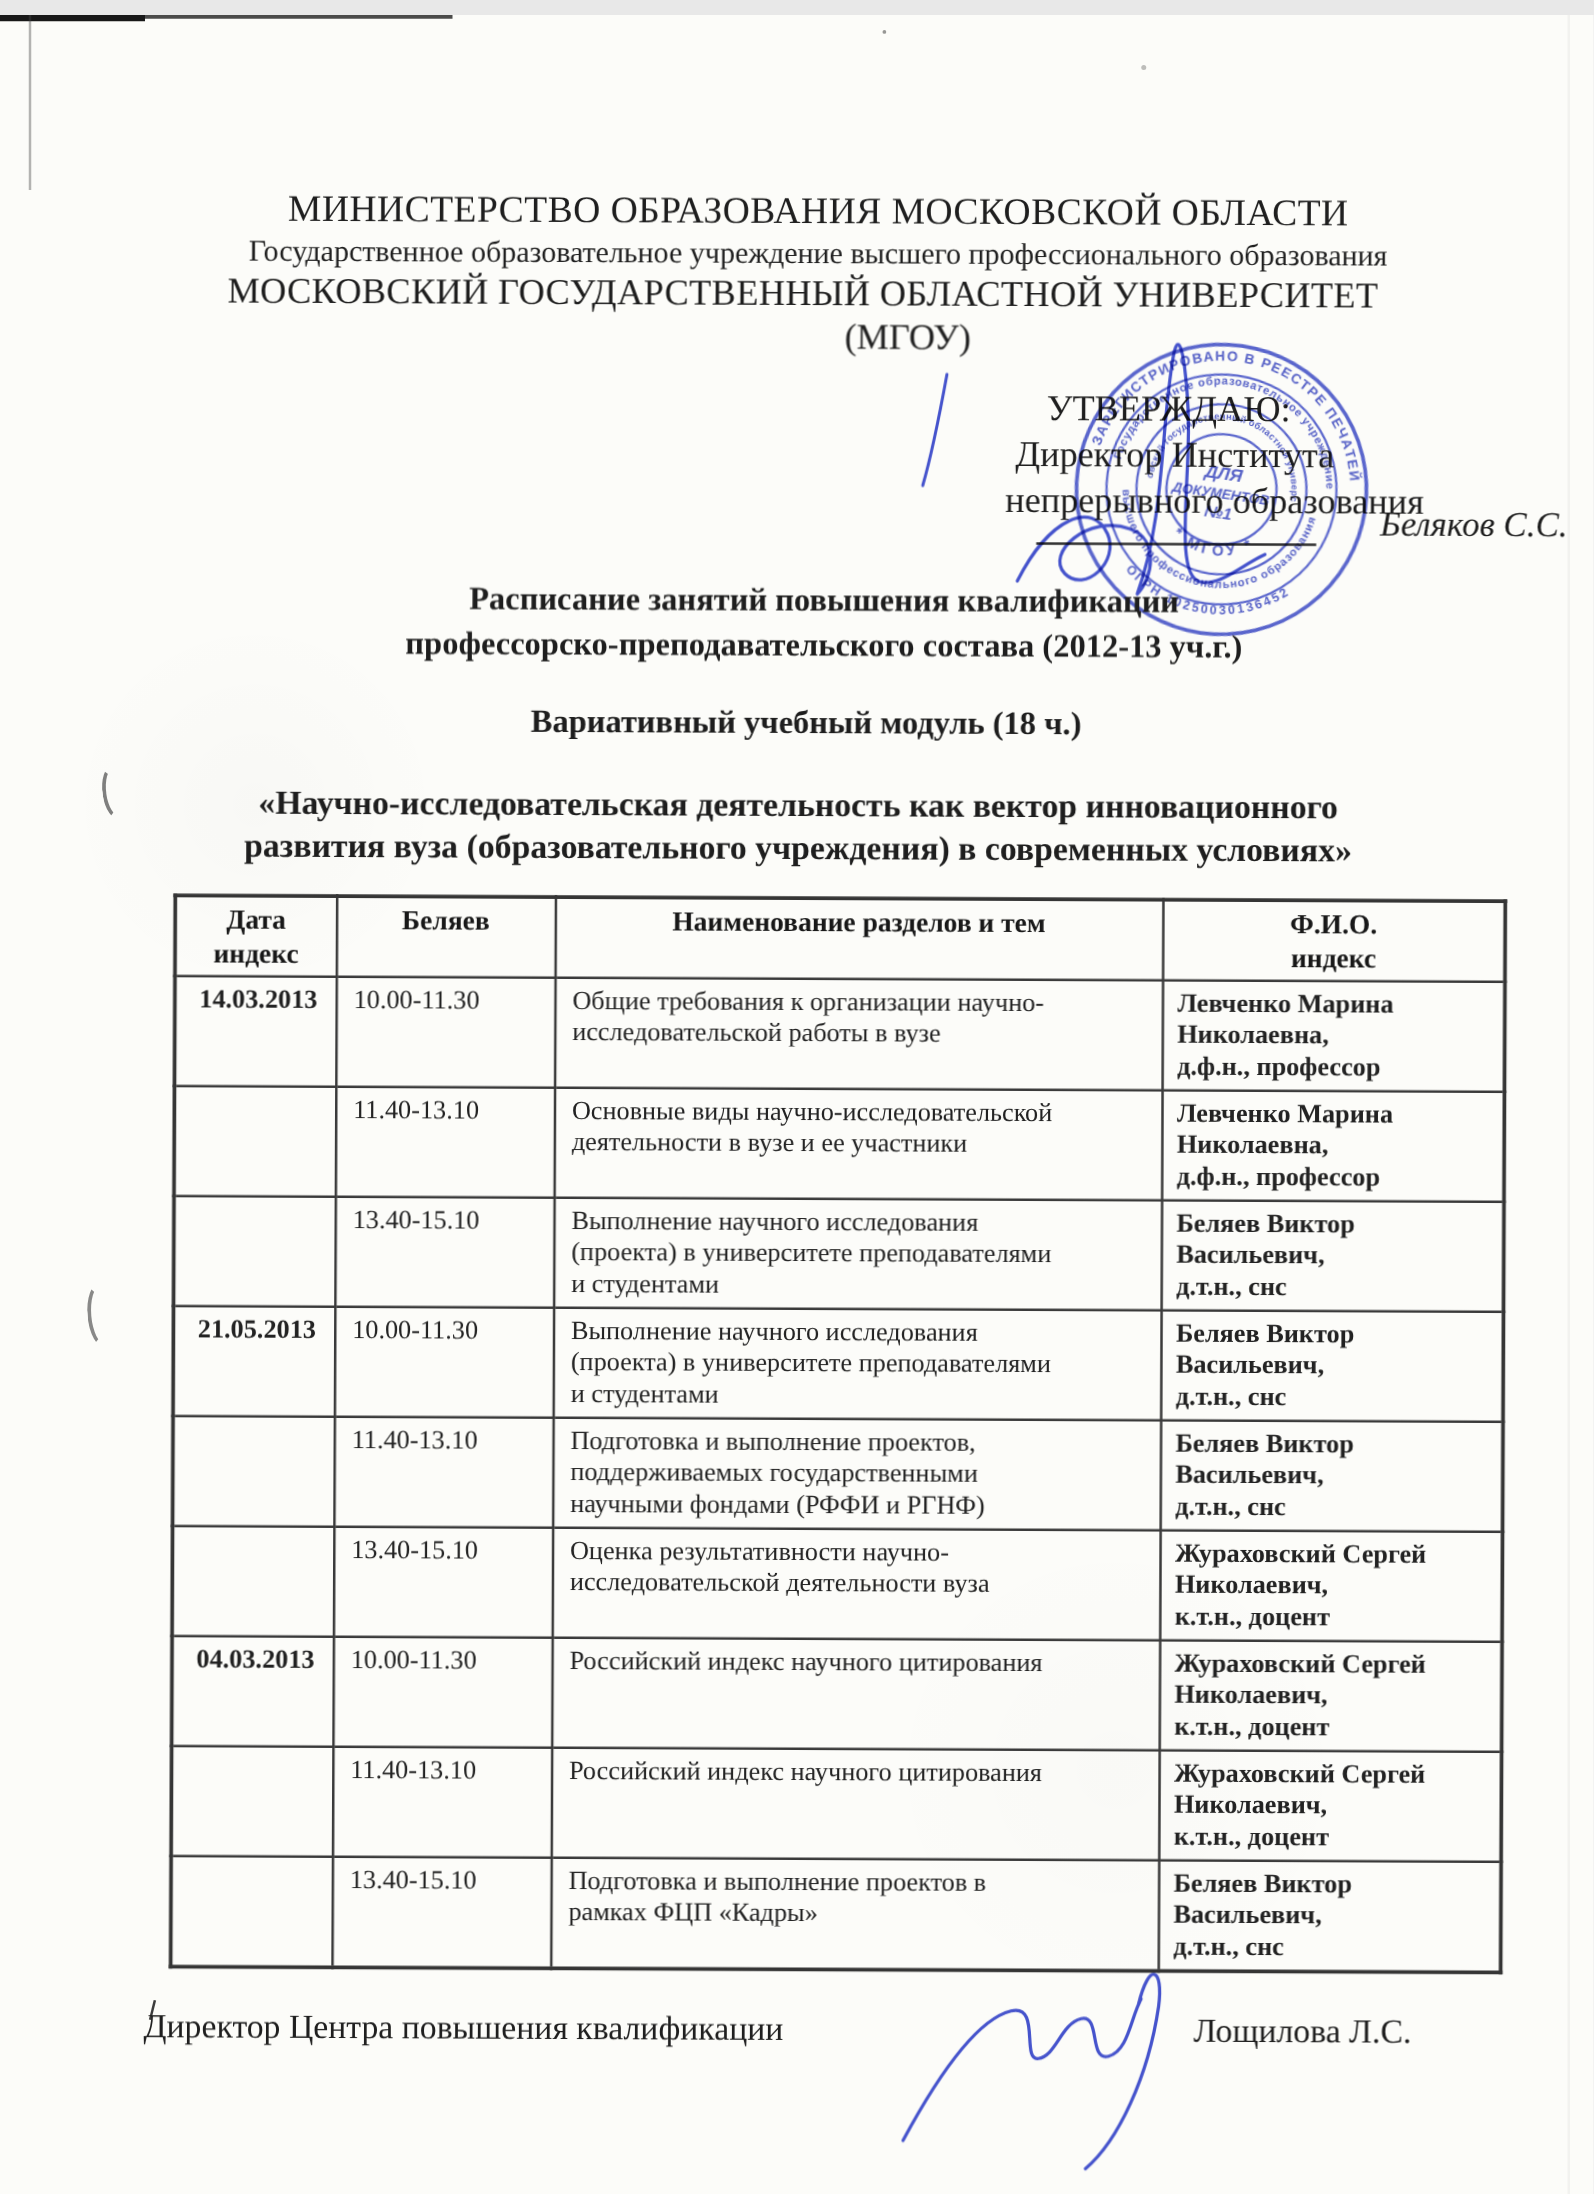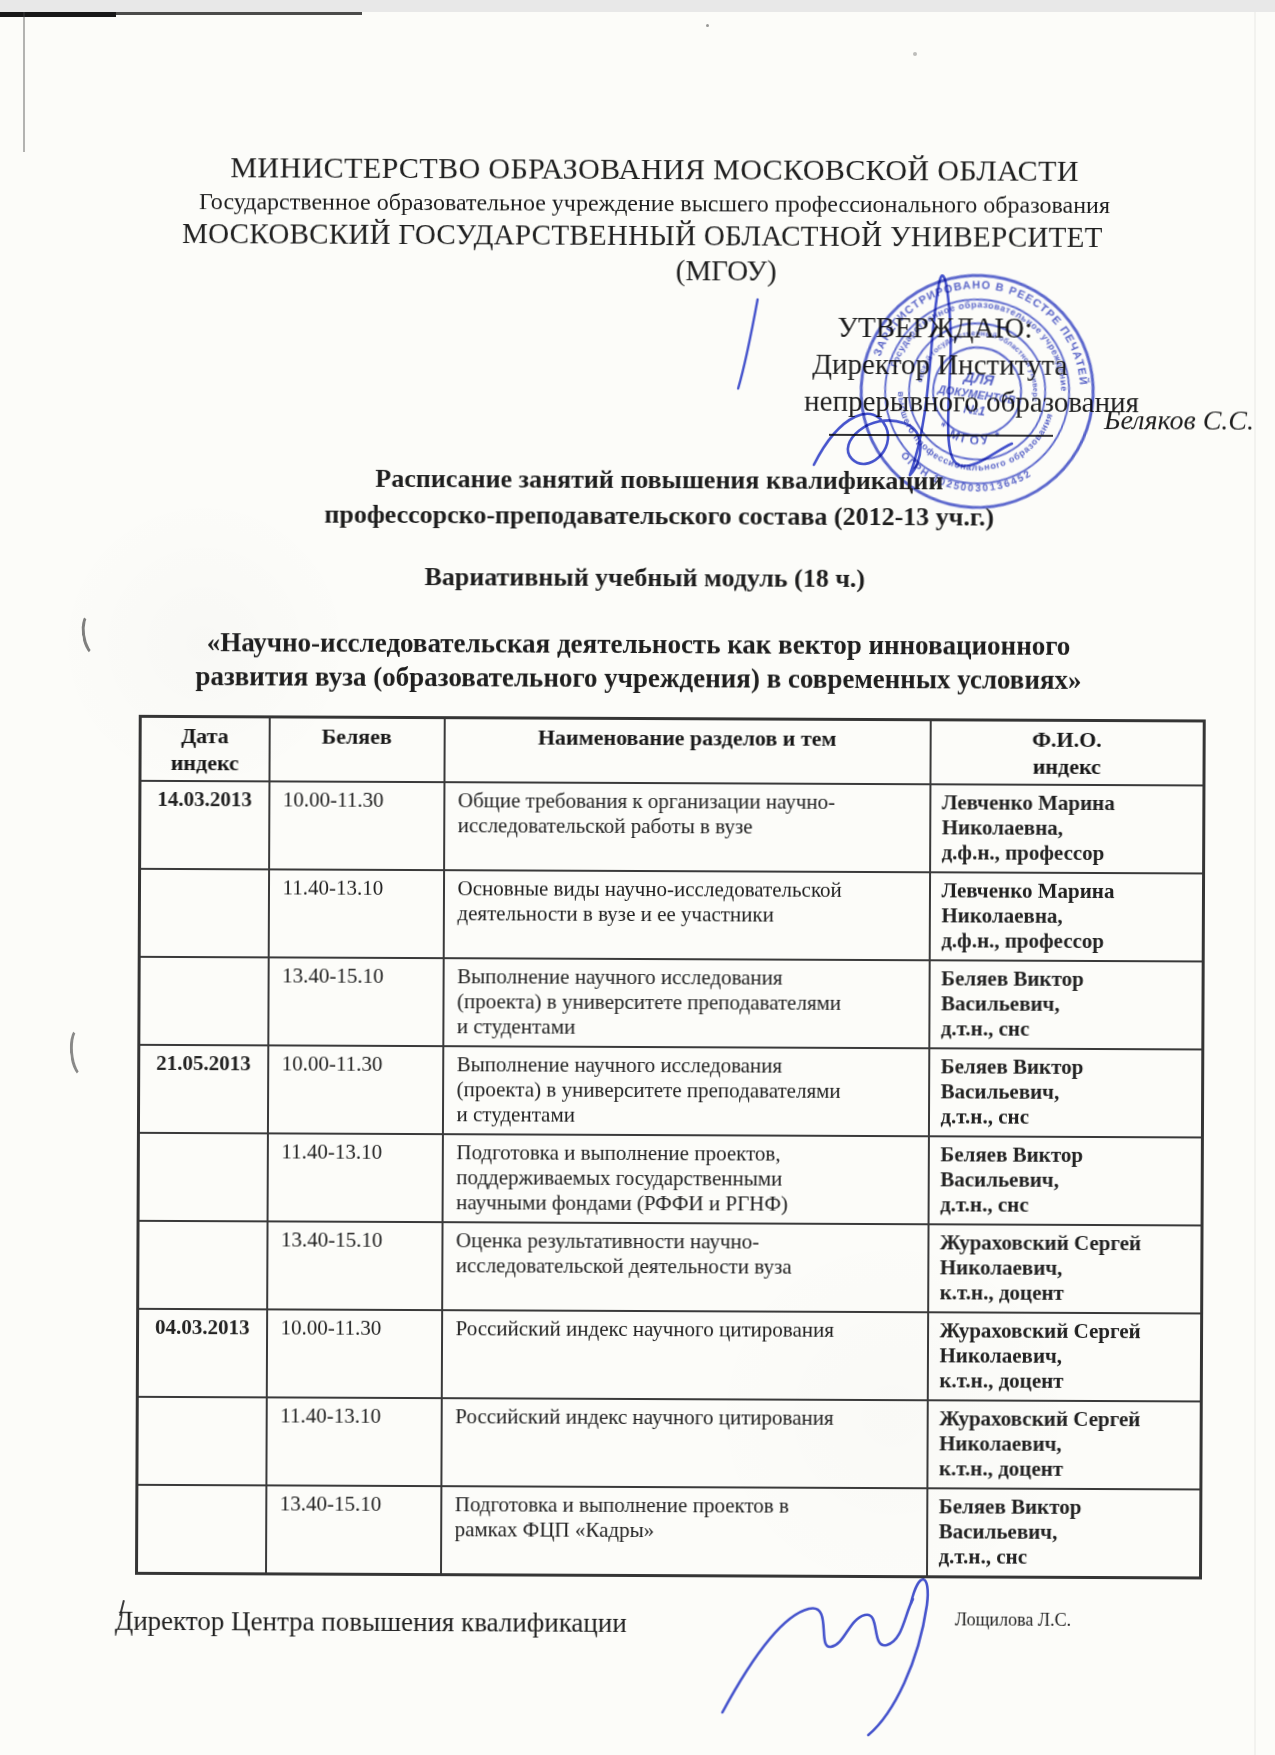--- a/index.html
+++ b/index.html
@@ -36,26 +36,26 @@
     font-size:26px; font-weight:bold; transform:translateX(6px); }
   .theme-title { position:absolute; top:615px; left:0; width:100%; text-align:center;
     font-size:27px; font-weight:bold; line-height:34px; white-space:pre-line; }
 
   
   .schedule { position:absolute; left:138px; top:705px; width:1064px;
     border-collapse:collapse; table-layout:fixed; border:3px solid #353535; }
   .schedule th, .schedule td { border:2px solid #3a3a3a; vertical-align:top; white-space:pre-line; }
   .schedule th { font-size:22px; line-height:27px; font-weight:bold; text-align:center; padding:4px 4px; color:#181818; }
   .schedule td { font-size:21px; line-height:25px; padding:5px 8px 6px 13px; color:#222; }
-  td.c-date { text-align:center; font-weight:bold; padding:5px 3px; }
+  td.c-date { text-align:left; font-weight:bold; padding:5px 18px; }
   td.c-lect { font-weight:bold; padding-left:11px; }
 
   
   .footer-label { position:absolute; left:118px; top:1596px; font-size:27px; }
-  .footer-name  { position:absolute; left:958px; top:1596px; font-size:18px; }
+  .footer-name  { position:absolute; left:958px; top:1596px; font-size:27px; }
 
   
   .stamp { position:absolute; left:855px; top:258px; width:240px; height:240px;
     transform:rotate(8deg); opacity:0.85; mix-blend-mode:multiply; }
   .stamp text { fill:#3744bd; font-family:"Liberation Sans", sans-serif; font-weight:bold; }
   .stamp circle { stroke:#3b49c4; fill:none; }
   .sig { position:absolute; mix-blend-mode:multiply; pointer-events:none; }
   .sig path { fill:none; stroke:#4553cc; stroke-linecap:round; stroke-linejoin:round; }
 
   

